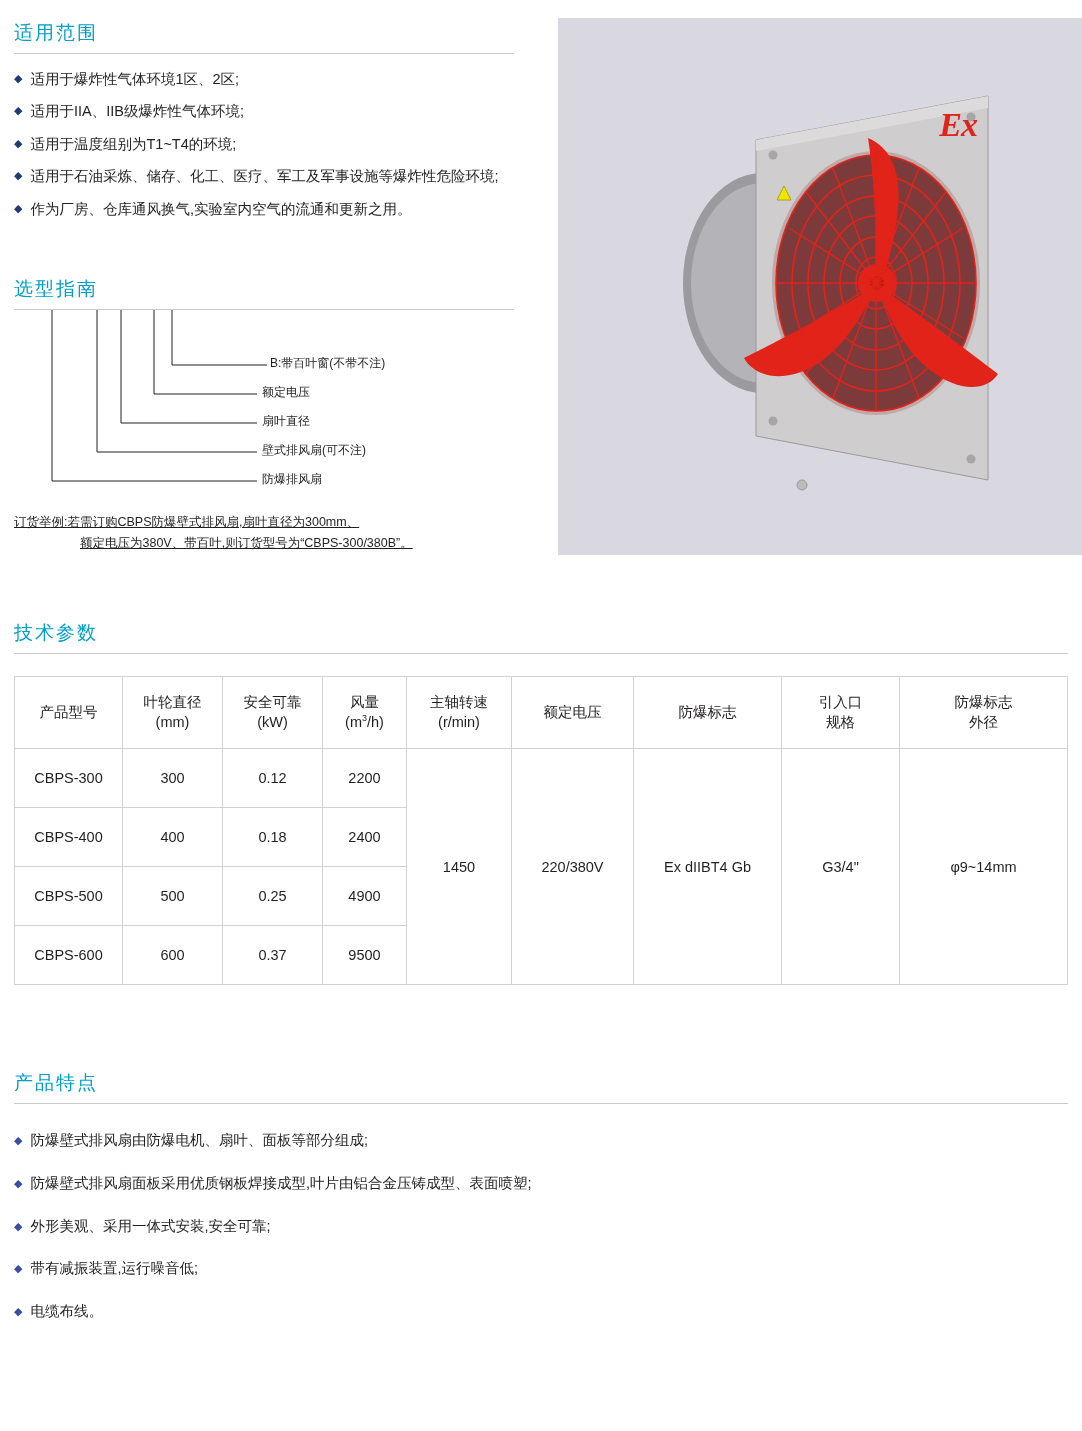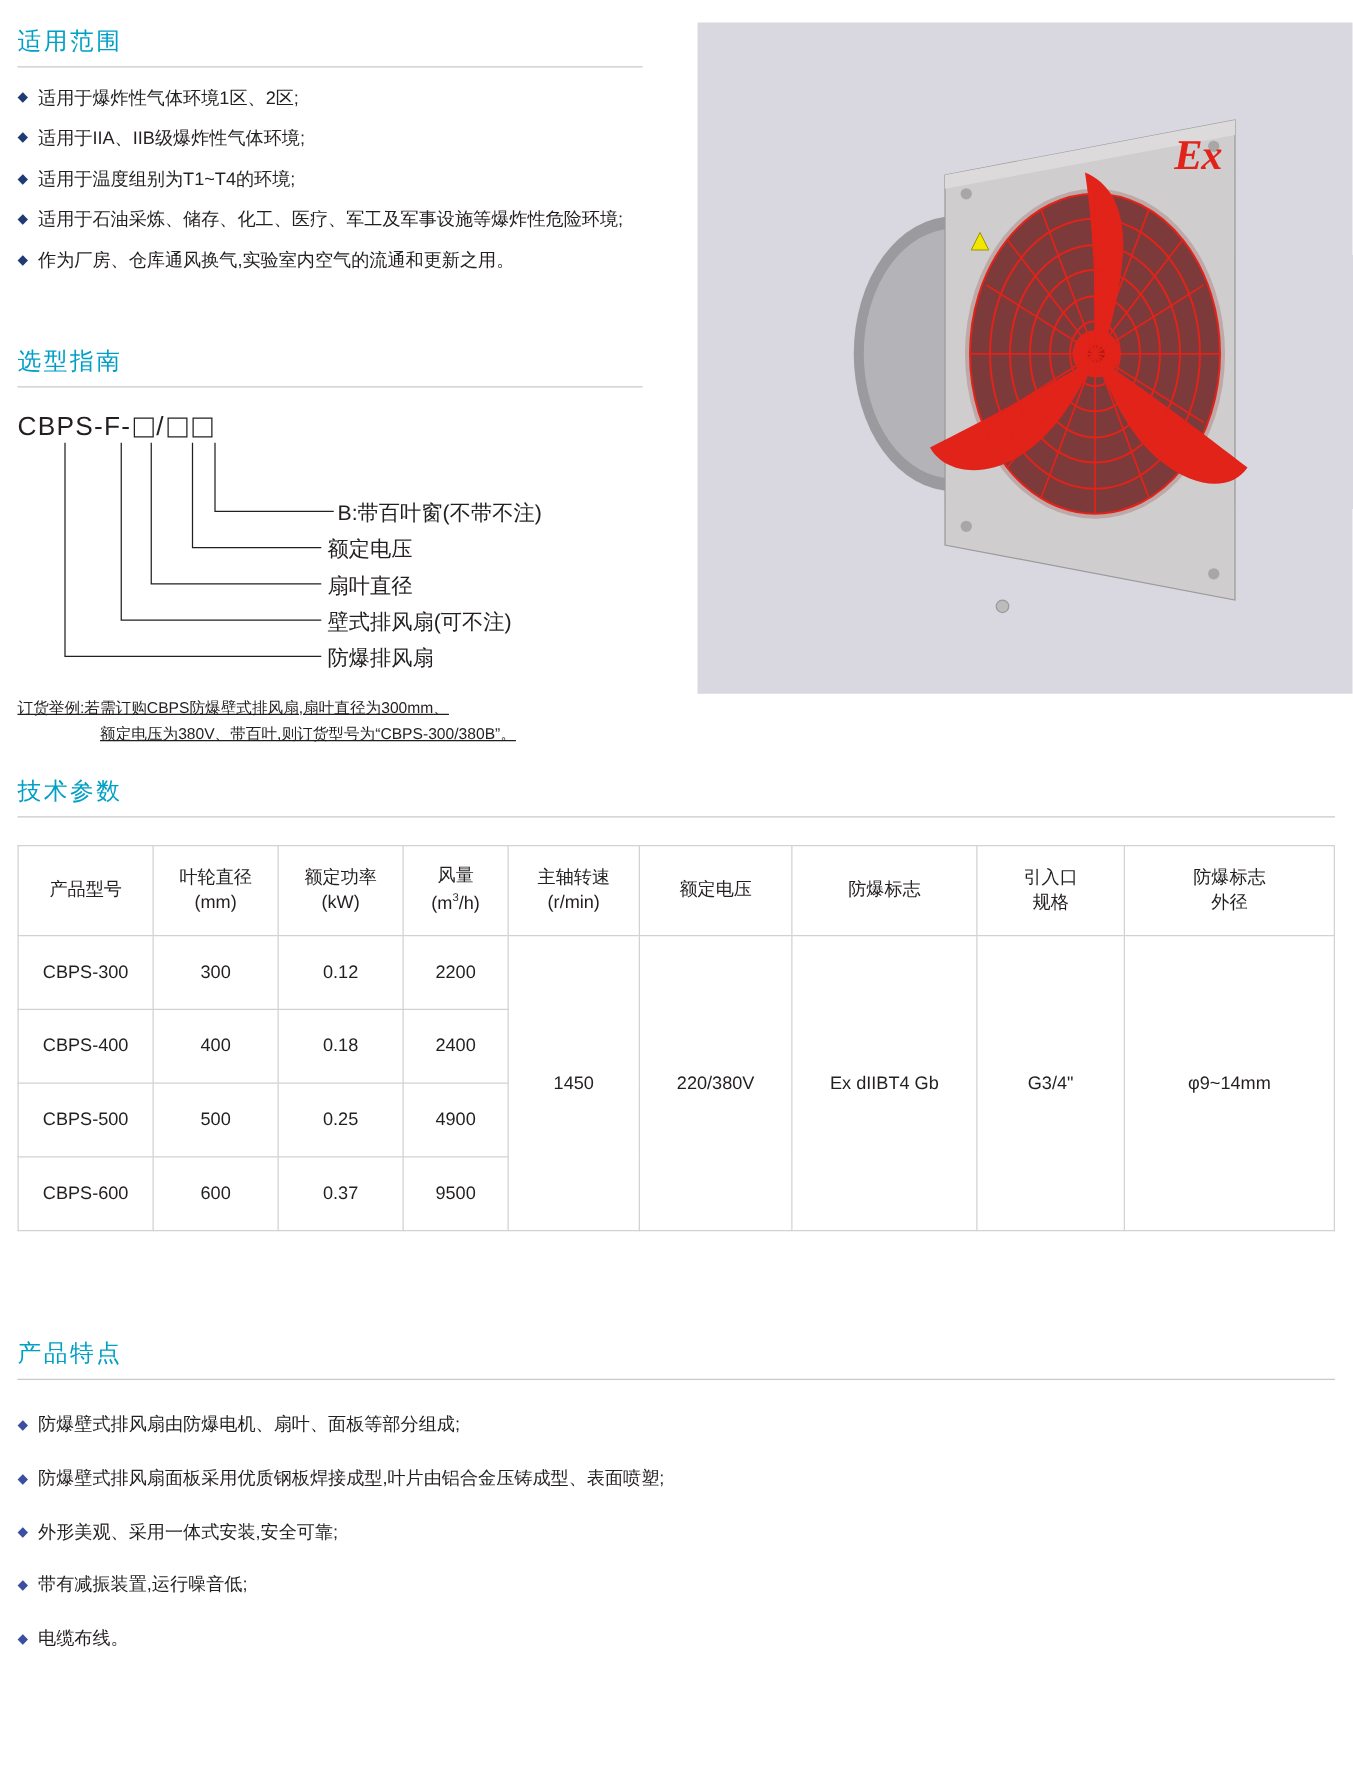--- a/index.html
+++ b/index.html
@@ -63,21 +63,21 @@
     width: 16px;
     height: 16px;
     border: 1px solid #231f20;
     vertical-align: middle;
     margin: 0 2px;
   }
   .legend-svg { display: block; margin-top: 0px; }
   .legend-labels { position: relative; }
   .legend-item {
     position: absolute;
-    font-size: 17px;
+    font-size: 12px;
     white-space: nowrap;
   }
   .order-note {
     font-size: 12.5px;
     line-height: 1.7;
     margin-top: 12px;
     color: #231f20;
     text-decoration: underline;
   }
   .order-note .indent { display: block; padding-left: 66px; }
@@ -168,23 +168,20 @@
       <div class="bullet-row">
         <span class="diamond">◆</span>
         <span class="bullet-text">作为厂房、仓库通风换气,实验室内空气的流通和更新之用。</span>
       </div>
     </div>
   </div>
 
   <div class="model-sec">
     <div class="sec-head">选型指南</div>
 
-    <div class="model-code">
-      <span>CBPS</span><span>-F-</span><span class="box"></span><span>/</span><span class="box"></span><span class="box"></span>
-    </div>
 
     <div class="legend-labels" style="height:190px;">
       <svg class="legend-svg" width="500" height="190" style="position:absolute;left:0;top:0;">
 
         <path d="M158,0 L158,55 L253,55" stroke="#231f20" stroke-width="1" fill="none"></path>
 
         <path d="M140,0 L140,84 L243,84" stroke="#231f20" stroke-width="1" fill="none"></path>
 
         <path d="M107,0 L107,113 L243,113" stroke="#231f20" stroke-width="1" fill="none"></path>
 
@@ -261,21 +258,21 @@
 
     <table class="params">
       <thead>
         <tr>
           <th style="width:108px">产品型号</th>
           <th style="width:100px">
             <div>叶轮直径</div>
             <div>(mm)</div>
           </th>
           <th style="width:100px">
-            <div>额定功率</div>
+            <div>安全可靠</div>
             <div>(kW)</div>
           </th>
           <th style="width:84px">
             <div>风量</div>
             <div>
               <span>(m</span><span class="sup">3</span><span>/h)</span>
             </div>
           </th>
           <th style="width:105px">
             <div>主轴转速</div>

